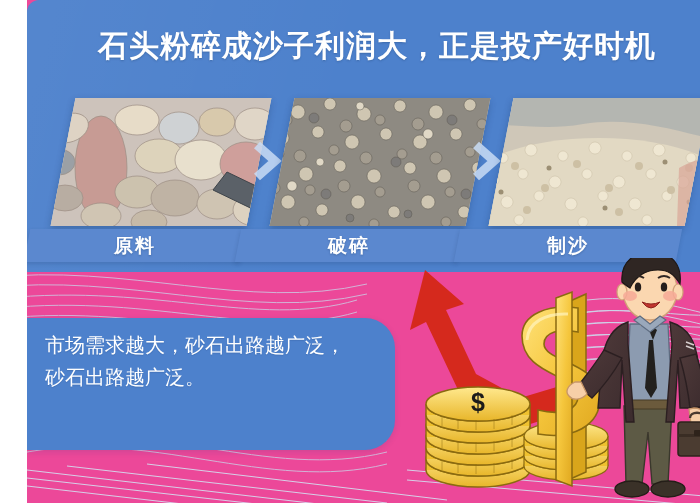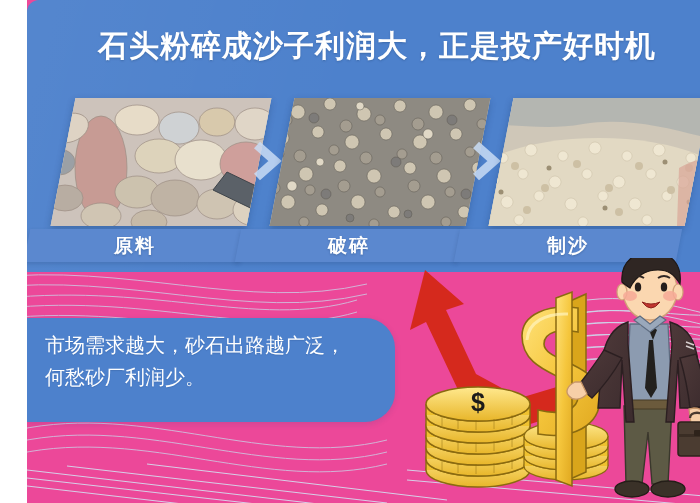--- a/index.html
+++ b/index.html
@@ -71,21 +71,21 @@
     color:#fff;font-weight:bold;font-size:19px;letter-spacing:2px;
     text-shadow:0 1px 2px rgba(20,50,90,.3);
   }
 
   .chevron{position:absolute;top:40px;width:34px;height:46px;}
   .chev-1{left:222px;}
   .chev-2{left:441px;}
 
   
   .promo-panel{
-    position:absolute;left:0;top:318px;width:368px;height:104px;
+    position:absolute;left:0;top:318px;width:368px;height:132px;
     background:#4d81cc;
     border-radius:0 30px 30px 0;
     box-shadow:0 2px 6px rgba(30,60,110,.14);
   }
   .promo-line{
     position:absolute;left:18px;color:#ffffff;font-size:20px;white-space:nowrap;
     text-shadow:0 1px 1px rgba(25,55,100,.18);
   }
   .promo-l1{top:14px;}
   .promo-l2{top:46px;}
@@ -473,16 +473,16 @@
 
         <path d="M270 44 q9 12 18 0 q-9 4 -18 0 Z" fill="#c1352f" stroke="#8e241f" stroke-width="1"></path>
 
         <path d="M262 62 l16 12 l16 -12 l-6 -4 l-10 8 l-10 -8 Z" fill="#9aa8bb" stroke="#5e6c80" stroke-width="1.1"></path>
       </g>
     </svg>
   </div>
 
   <div class="promo-panel">
     <div class="promo-line promo-l1">市场需求越大，砂石出路越广泛，</div>
-    <div class="promo-line promo-l2">何愁砂厂利润少。</div>
+    <div class="promo-line promo-l2">砂石出路越广泛。</div>
   </div>
 
 </div>
 
 </body></html>

